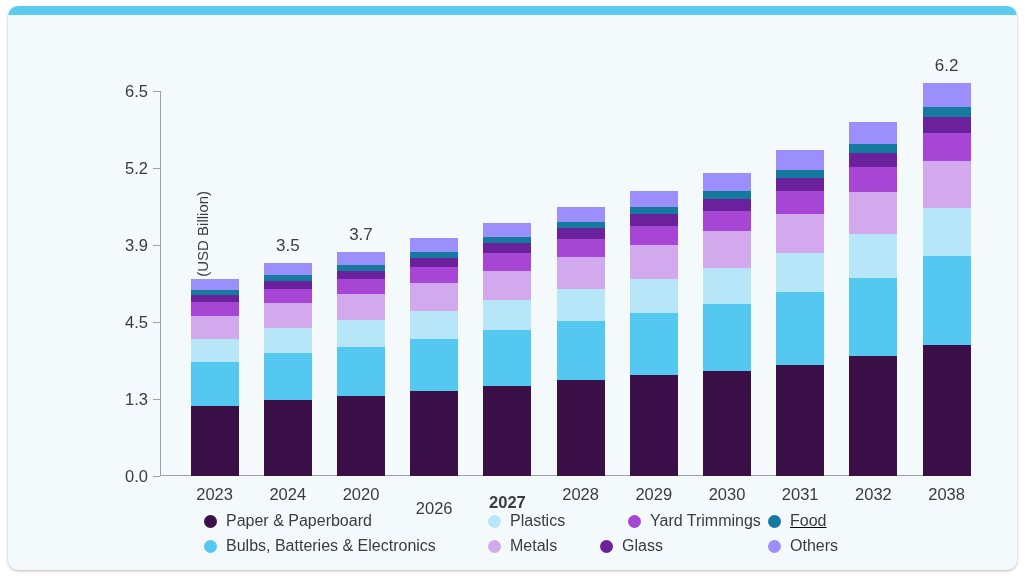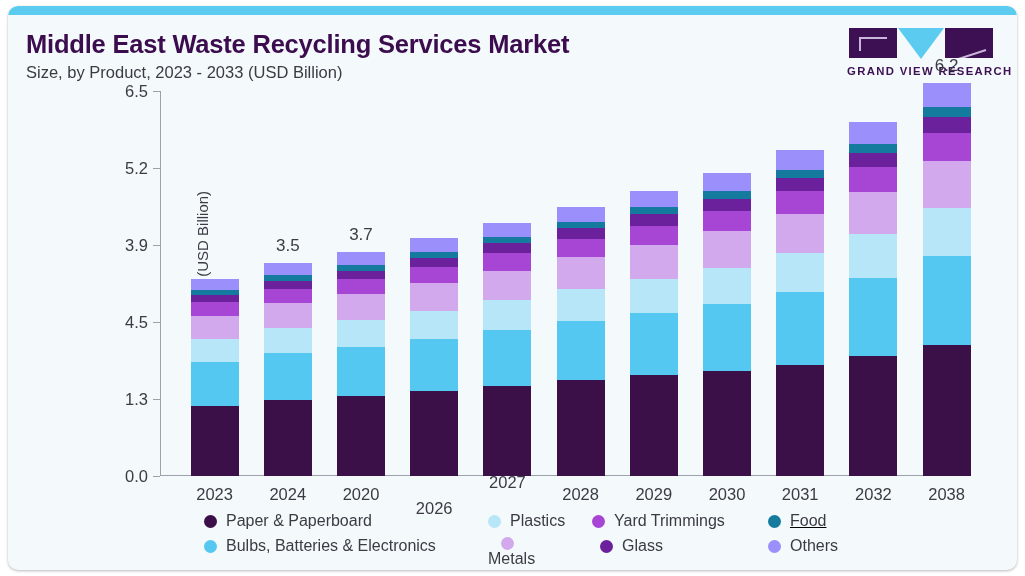--- a/index.html
+++ b/index.html
@@ -140,33 +140,20 @@
     margin-right: 9px; flex: none;
   }
   .legend-label { font-size: 16px; color: #3b3b44; }
 </style>
 </head>
 <body>
 
 <div id="card">
   <div id="top-rule"></div>
 
-  <div id="header">
-    <div id="title">Middle East Waste Recycling Services Market</div>
-    <div id="subtitle">Size, by Product, 2023 - 2033 (USD Billion)</div>
-
-    <div id="logo">
-      <div id="logo-marks">
-        <div class="logo-box" id="logo-box-left"></div>
-        <div id="logo-triangle"></div>
-        <div class="logo-box" id="logo-box-right"></div>
-      </div>
-      <div id="logo-text">GRAND VIEW RESEARCH</div>
-    </div>
-  </div>
 
   <div id="plot-area" style="left: 152px; width: 845px; height: 385px;">
     <div id="y-axis-title">Market Size (USD Billion)</div>
     <div id="axis-vertical"></div>
     <div id="axis-horizontal" style="width: 805px;"></div>
     <div id="y-ticks">
         <div class="ytick-label" style="top: 385px; right: 857px;">0.0</div>
         <div class="ytick-mark" style="top: 385px; left: -7px;"></div>
         <div class="ytick-label" style="top: 308px; right: 857px;">1.3</div>
         <div class="ytick-mark" style="top: 308px; left: -7px;"></div>
@@ -292,21 +279,21 @@
           <div class="seg" style="height: 10.0692px; background: rgb(21, 123, 158);"></div>
           <div class="seg" style="height: 23.6923px; background: rgb(155, 143, 251);"></div>
         </div>
         <div class="bar-total" style="left: 750px; width: 73.2px; top: -34.7px;">6.2</div>
       </div>
     <div id="x-ticks">
         <div class="xtick-label" style="left: 18px; width: 73.2px; top: 394px;">2023</div>
         <div class="xtick-label" style="left: 91.2px; width: 73.2px; top: 394px;">2024</div>
         <div class="xtick-label" style="left: 164.4px; width: 73.2px; top: 394px;">2020</div>
         <div class="xtick-label" style="left: 237.6px; width: 73.2px; top: 394px; margin-top: 14px;">2026</div>
-        <div class="xtick-label" style="left: 310.8px; width: 73.2px; top: 382px;">2027</div>
+        <div class="xtick-label" style="left: 310.8px; width: 73.2px; top: 402px; font-weight: bold;">2027</div>
         <div class="xtick-label" style="left: 384px; width: 73.2px; top: 394px;">2028</div>
         <div class="xtick-label" style="left: 457.2px; width: 73.2px; top: 394px;">2029</div>
         <div class="xtick-label" style="left: 530.4px; width: 73.2px; top: 394px;">2030</div>
         <div class="xtick-label" style="left: 603.6px; width: 73.2px; top: 394px;">2031</div>
         <div class="xtick-label" style="left: 676.8px; width: 73.2px; top: 394px;">2032</div>
         <div class="xtick-label" style="left: 750px; width: 73.2px; top: 394px;">2038</div>
       </div>
   </div>
 
   <div id="legend">
@@ -315,25 +302,25 @@
         <span class="legend-label">Bulbs, Batteries &amp; Electronics</span>
       </div>
       <div class="legend-item" style="left: 196px; top: 12px;">
         <span class="legend-dot" style="background: rgb(59, 16, 73);"></span>
         <span class="legend-label">Paper &amp; Paperboard</span>
       </div>
       <div class="legend-item" style="left: 480px; top: 12px;">
         <span class="legend-dot" style="background: rgb(183, 230, 248);"></span>
         <span class="legend-label">Plastics</span>
       </div>
-      <div class="legend-item" style="left: 480px; top: 37px; flex-direction: column;">
+      <div class="legend-item" style="left: 480px; top: 37px;">
         <span class="legend-dot" style="background: rgb(210, 169, 236);"></span>
         <span class="legend-label">Metals</span>
       </div>
-      <div class="legend-item" style="left: 584px; top: 12px;">
+      <div class="legend-item" style="left: 620px; top: 12px;">
         <span class="legend-dot" style="background: rgb(167, 70, 212);"></span>
         <span class="legend-label">Yard Trimmings</span>
       </div>
       <div class="legend-item" style="left: 592px; top: 37px;">
         <span class="legend-dot" style="background: rgb(106, 33, 155);"></span>
         <span class="legend-label">Glass</span>
       </div>
       <div class="legend-item" style="left: 760px; top: 12px; text-decoration: underline;">
         <span class="legend-dot" style="background: rgb(21, 123, 158);"></span>
         <span class="legend-label">Food</span>

